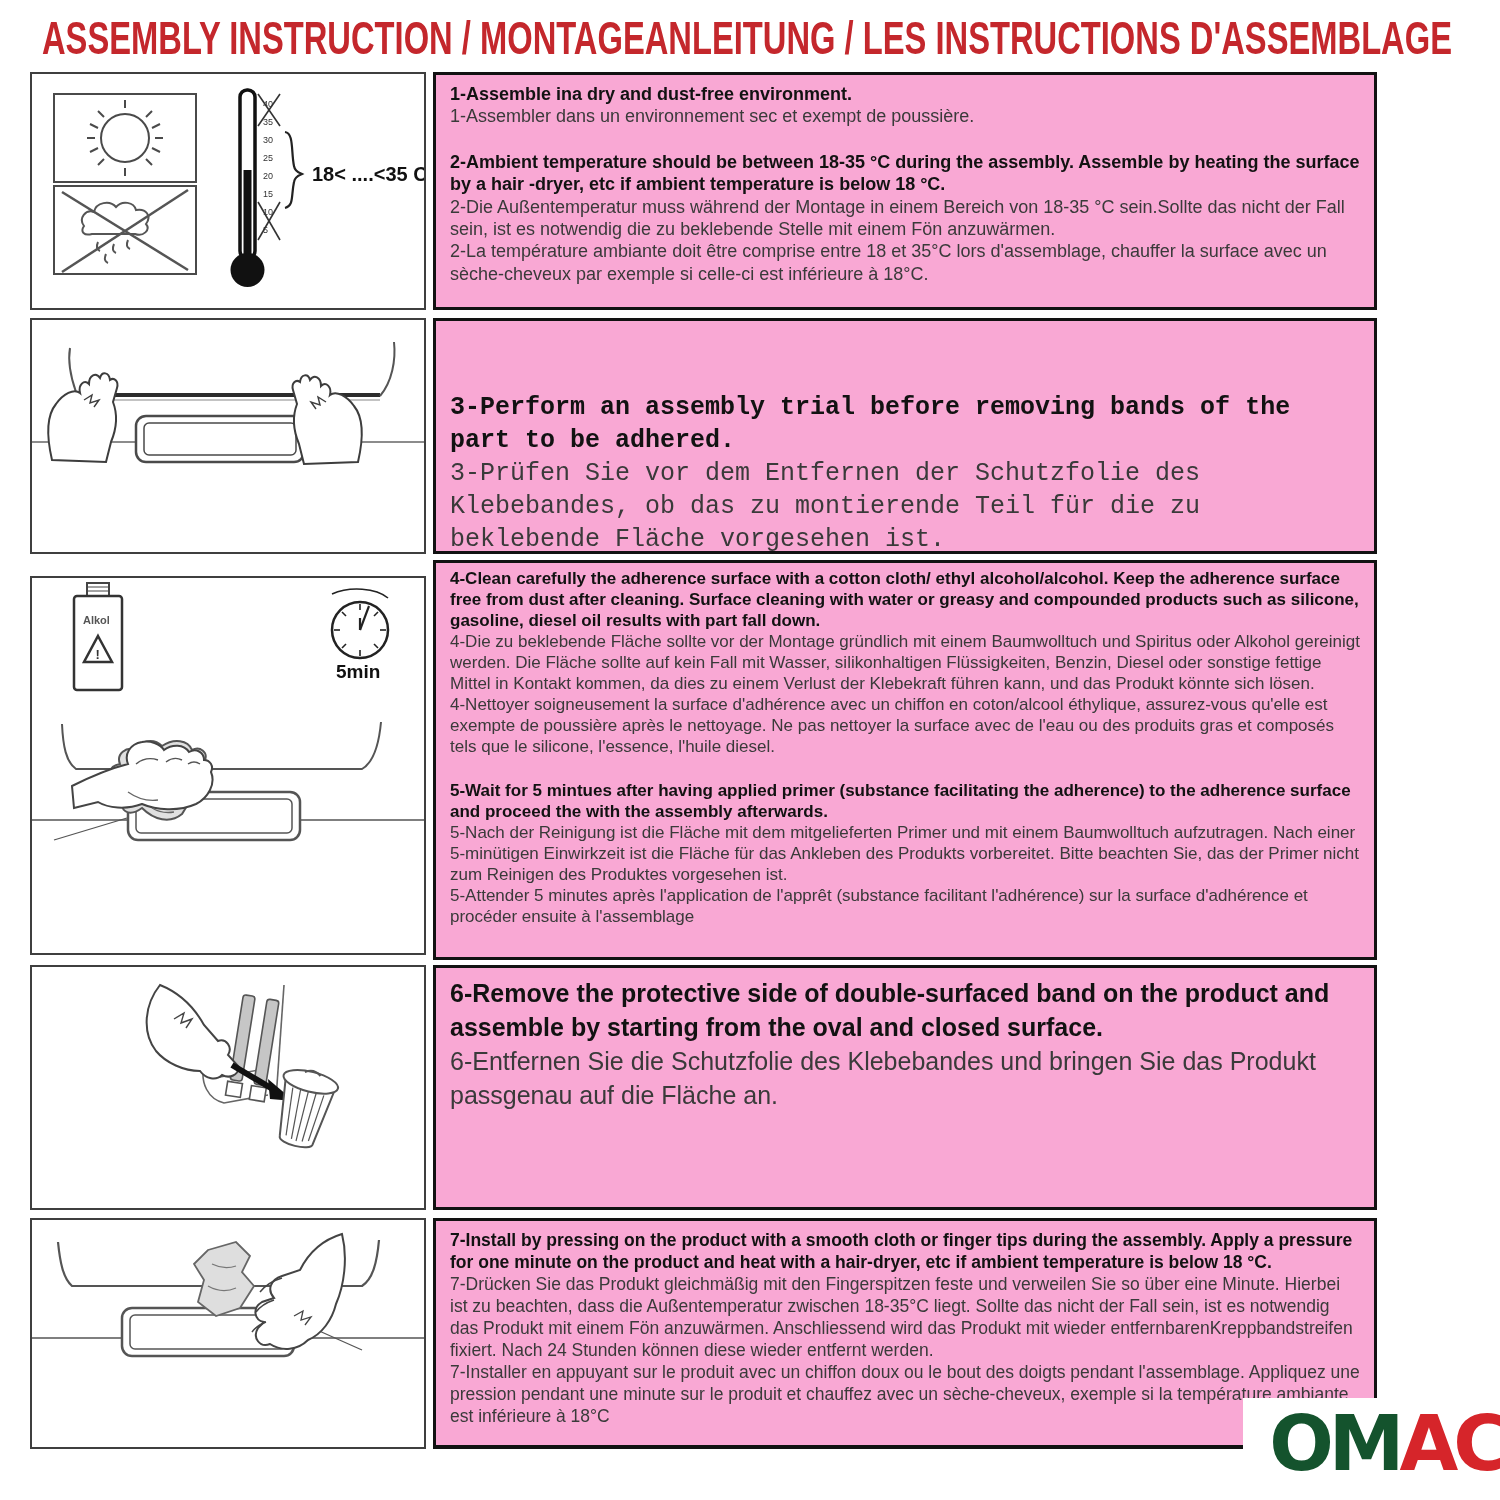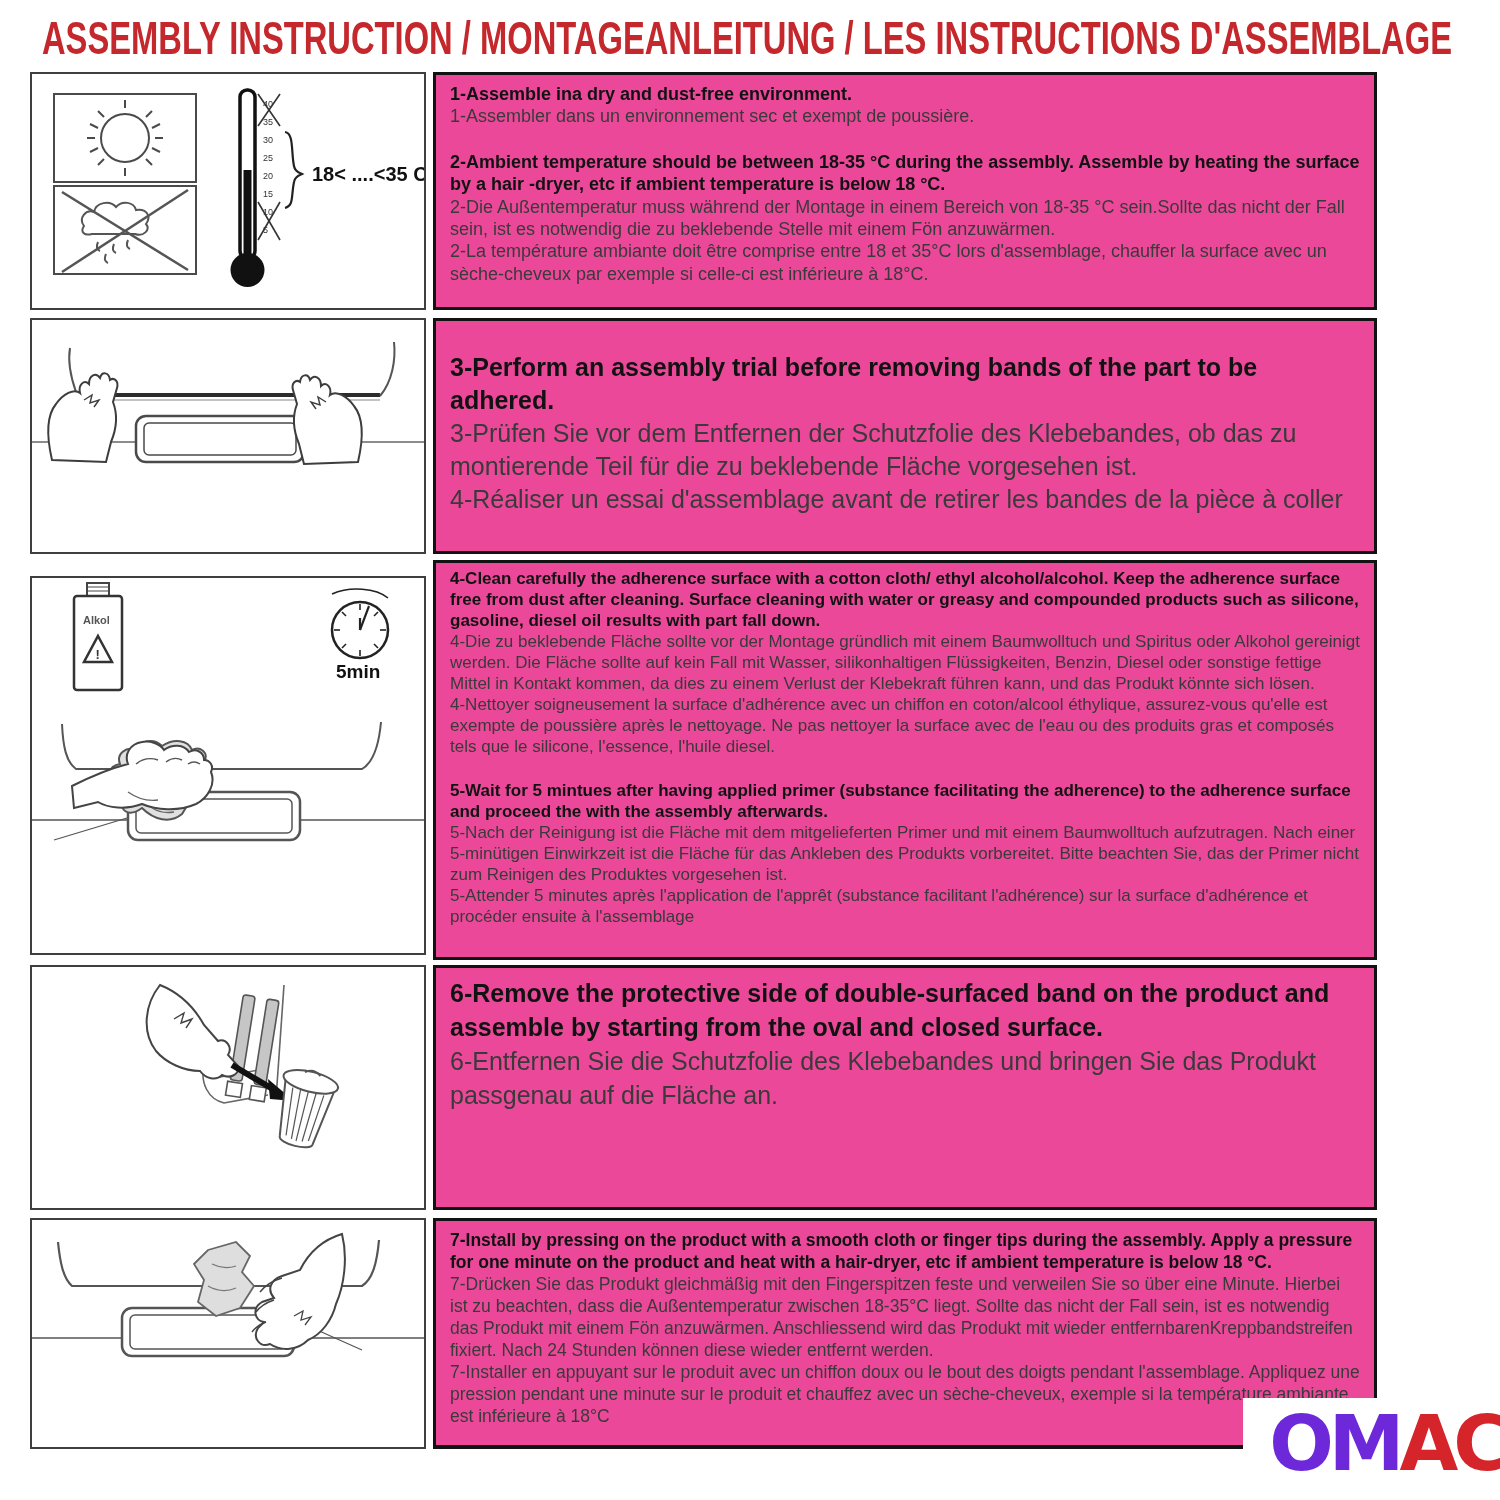--- a/index.html
+++ b/index.html
@@ -1,31 +1,31 @@
 <!DOCTYPE html>
 <html><head>
 <meta charset="utf-8">
 <style>
   html,body{margin:0;padding:0;background:#fff;}
   body{width:1500px;height:1500px;position:relative;font-family:"Liberation Sans",sans-serif;overflow:hidden;}
   .title-wrap{position:absolute;left:42px;top:12px;}
   .lbox{position:absolute;left:30px;width:396px;border:2px solid #3f3f3f;background:#fff;box-sizing:border-box;}
-  .rbox{position:absolute;left:433px;width:944px;border:3px solid #121212;background:#ec4899;box-sizing:border-box;padding:8px 14px;}
+  .rbox{position:absolute;left:433px;width:944px;border:3px solid #121212;background:#f9a8d4;box-sizing:border-box;padding:8px 14px;}
   .rbox p{margin:0;color:#3a3a3a;}
   .rbox p.b{font-weight:bold;color:#121212;}
   .gap{margin-top:23px !important;}
   .s1{font-size:18px;line-height:22.4px;}
-  .s2{font-size:25px;line-height:33px;padding-top:30px;}
+  .s2{font-size:25px;line-height:33px;padding-top:70px;font-family:Liberation Mono, monospace;}
   .s3{font-size:17px;line-height:21px;padding-top:5px;}
   .s4{font-size:25px;line-height:34px;}
   .s5{font-size:17.5px;line-height:22px;}
   .mw900{max-width:905px;}
   .logo{position:absolute;right:-4px;top:1398px;height:92px;background:#fff;padding-left:26px;z-index:5;
         font-family:"DejaVu Sans",sans-serif;font-weight:bold;font-size:76px;line-height:92px;letter-spacing:-5px;}
-  .logo .lg-black{color:#6d28d9;}
+  .logo .lg-black{color:#14532d;}
   .logo .lg-red{color:#d6252a;}
   svg text{font-family:"Liberation Sans",sans-serif;}
 </style>
 </head>
 <body>
 
 <div class="title-wrap">
   <svg width="1420" height="54">
     <text x="0" y="42" textLength="1410" lengthAdjust="spacingAndGlyphs" font-size="46" font-weight="bold" fill="#c4272c">ASSEMBLY INSTRUCTION / MONTAGEANLEITUNG / LES INSTRUCTIONS D'ASSEMBLAGE</text>
   </svg>

